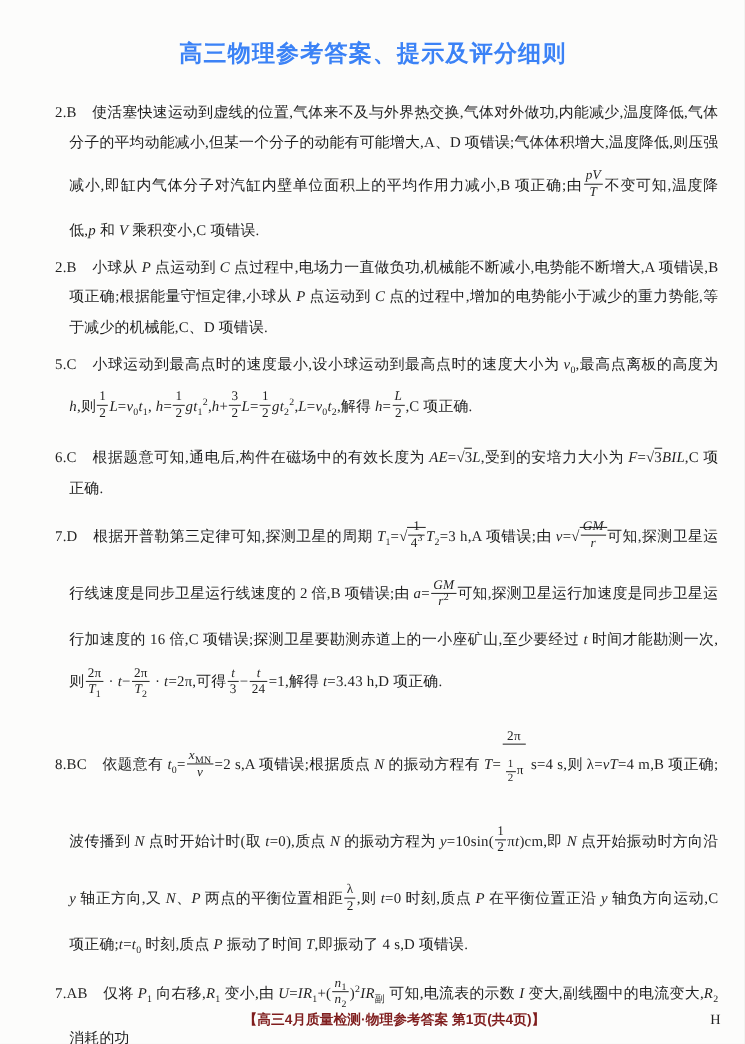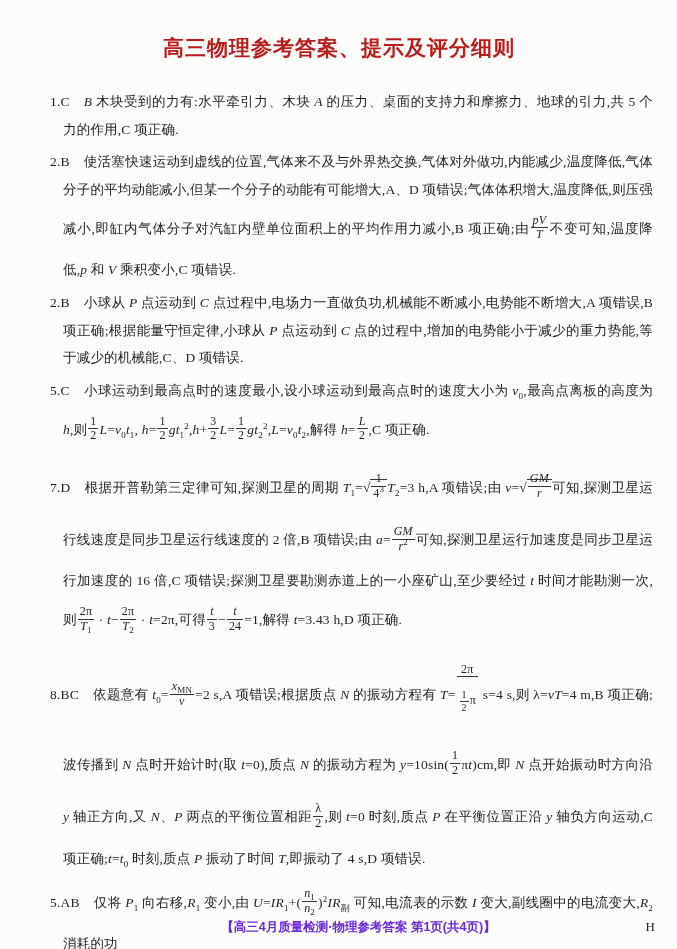--- a/index.html
+++ b/index.html
@@ -13,21 +13,21 @@
     box-sizing:border-box;
     padding:30px 24px 0 25px;
   }
   .doc-title{
     text-align:center;
     font-size:21px;
     font-weight:bold;
     font-family:"Liberation Sans","DejaVu Sans",sans-serif;
     letter-spacing:1px;
     margin:4px 0 26px 0;
-    color:#b91c1c;
+    color:#3b82f6;
   }
   .item{
     font-size:13.5px;
     line-height:2.05;
     margin:0 0 5px 38px;
     text-indent:-13px;
     text-align:justify;
     letter-spacing:0.2px;
   }
   .item .label{
@@ -59,66 +59,66 @@
     position:absolute;
     left:0;right:0;
     bottom:10px;
     height:20px;
   }
   .footer-center{
     text-align:center;
     font-size:12.5px;
     font-weight:bold;
     font-family:"Liberation Sans","DejaVu Sans",sans-serif;
-    color:#6d28d9;
+    color:#7f1d1d;
     margin-left:40px;
   }
   .footer-letter{
     position:absolute;
     right:22px;top:0;
     font-size:13px;
     font-family:"Liberation Serif","DejaVu Serif",serif;
     color:#222;
   }
 </style>
 </head>
 <body>
 
 <div class="page">
 
   <div class="doc-title">高三物理参考答案、提示及评分细则</div>
 
-  <div class="item">
-    <span class="label">1.C</span><span><i>B</i> 木块受到的力有:水平牵引力、木块 <i>A</i> 的压力、桌面的支持力和摩擦力、地球的引力,共 5 个力的作用,C 项正确.</span>
-  </div>
 
   <div class="item">
     <span class="label">2.B</span><span>使活塞快速运动到虚线的位置,气体来不及与外界热交换,气体对外做功,内能减少,温度降低,气体分子的平均动能减小,但某一个分子的动能有可能增大,A、D 项错误;气体体积增大,温度降低,则压强减小,即缸内气体分子对汽缸内壁单位面积上的平均作用力减小,B 项正确;由<span class="fr"><span class="fn"><i>pV</i></span><span class="fd"><i>T</i></span></span>不变可知,温度降低,<i>p</i> 和 <i>V</i> 乘积变小,C 项错误.</span>
   </div>
 
 
   <div class="item">
     <span class="label">2.B</span><span>小球从 <i>P</i> 点运动到 <i>C</i> 点过程中,电场力一直做负功,机械能不断减小,电势能不断增大,A 项错误,B 项正确;根据能量守恒定律,小球从 <i>P</i> 点运动到 <i>C</i> 点的过程中,增加的电势能小于减少的重力势能,等于减少的机械能,C、D 项错误.</span>
   </div>
 
   <div class="item">
     <span class="label">5.C</span><span>小球运动到最高点时的速度最小,设小球运动到最高点时的速度大小为 <i>v</i><sub>0</sub>,最高点离板的高度为 <i>h</i>,则<span class="fr"><span class="fn">1</span><span class="fd">2</span></span><i>L</i>=<i>v</i><sub>0</sub><i>t</i><sub>1</sub>, <i>h</i>=<span class="fr"><span class="fn">1</span><span class="fd">2</span></span><i>gt</i><sub>1</sub><sup>2</sup>,<i>h</i>+<span class="fr"><span class="fn">3</span><span class="fd">2</span></span><i>L</i>=<span class="fr"><span class="fn">1</span><span class="fd">2</span></span><i>gt</i><sub>2</sub><sup>2</sup>,<i>L</i>=<i>v</i><sub>0</sub><i>t</i><sub>2</sub>,解得 <i>h</i>=<span class="fr"><span class="fn"><i>L</i></span><span class="fd">2</span></span>,C 项正确.</span>
   </div>
 
+  <div class="item">
+    <span class="label">6.C</span><span>根据题意可知,通电后,构件在磁场中的有效长度为 <i>AE</i>=<span class="sq">√</span><span class="ov">3</span><i>L</i>,受到的安培力大小为 <i>F</i>=<span class="sq">√</span><span class="ov">3</span><i>BIL</i>,C 项正确.</span>
+  </div>
 
   <div class="item">
     <span class="label">7.D</span><span>根据开普勒第三定律可知,探测卫星的周期 <i>T</i><sub>1</sub>=<span class="sq">√</span><span class="ov"><span class="fr"><span class="fn">1</span><span class="fd">4<sup>3</sup></span></span></span><i>T</i><sub>2</sub>=3 h,A 项错误;由 <i>v</i>=<span class="sq">√</span><span class="ov"><span class="fr"><span class="fn"><i>GM</i></span><span class="fd"><i>r</i></span></span></span>可知,探测卫星运行线速度是同步卫星运行线速度的 2 倍,B 项错误;由 <i>a</i>=<span class="fr"><span class="fn"><i>GM</i></span><span class="fd"><i>r</i><sup>2</sup></span></span>可知,探测卫星运行加速度是同步卫星运行加速度的 16 倍,C 项错误;探测卫星要勘测赤道上的一小座矿山,至少要经过 <i>t</i> 时间才能勘测一次,则<span class="fr"><span class="fn">2π</span><span class="fd"><i>T</i><sub>1</sub></span></span> · <i>t</i>−<span class="fr"><span class="fn">2π</span><span class="fd"><i>T</i><sub>2</sub></span></span> · <i>t</i>=2π,可得<span class="fr"><span class="fn"><i>t</i></span><span class="fd">3</span></span>−<span class="fr"><span class="fn"><i>t</i></span><span class="fd">24</span></span>=1,解得 <i>t</i>=3.43 h,D 项正确.</span>
   </div>
 
   <div class="item">
     <span class="label">8.BC</span><span>依题意有 <i>t</i><sub>0</sub>=<span class="fr"><span class="fn"><i>x</i><sub>MN</sub></span><span class="fd"><i>v</i></span></span>=2 s,A 项错误;根据质点 <i>N</i> 的振动方程有 <i>T</i>=<span class="fr"><span class="fn">2π</span><span class="fd"><span class="fr"><span class="fn">1</span><span class="fd">2</span></span>π</span></span> s=4 s,则 λ=<i>vT</i>=4 m,B 项正确;波传播到 <i>N</i> 点时开始计时(取 <i>t</i>=0),质点 <i>N</i> 的振动方程为 <i>y</i>=10sin(<span class="fr"><span class="fn">1</span><span class="fd">2</span></span>π<i>t</i>)cm,即 <i>N</i> 点开始振动时方向沿 <i>y</i> 轴正方向,又 <i>N</i>、<i>P</i> 两点的平衡位置相距<span class="fr"><span class="fn">λ</span><span class="fd">2</span></span>,则 <i>t</i>=0 时刻,质点 <i>P</i> 在平衡位置正沿 <i>y</i> 轴负方向运动,C 项正确;<i>t</i>=<i>t</i><sub>0</sub> 时刻,质点 <i>P</i> 振动了时间 <i>T</i>,即振动了 4 s,D 项错误.</span>
   </div>
 
   <div class="item">
-    <span class="label">5.AB</span><span>仅将 <i>P</i><sub>1</sub> 向右移,<i>R</i><sub>1</sub> 变小,由 <i>U</i>=<i>IR</i><sub>1</sub>+(<span class="fr"><span class="fn"><i>n</i><sub>1</sub></span><span class="fd"><i>n</i><sub>2</sub></span></span>)<sup>2</sup><i>IR</i><sub>副</sub> 可知,电流表的示数 <i>I</i> 变大,副线圈中的电流变大,<i>R</i><sub>2</sub> 消耗的功</span>
+    <span class="label">7.AB</span><span>仅将 <i>P</i><sub>1</sub> 向右移,<i>R</i><sub>1</sub> 变小,由 <i>U</i>=<i>IR</i><sub>1</sub>+(<span class="fr"><span class="fn"><i>n</i><sub>1</sub></span><span class="fd"><i>n</i><sub>2</sub></span></span>)<sup>2</sup><i>IR</i><sub>副</sub> 可知,电流表的示数 <i>I</i> 变大,副线圈中的电流变大,<i>R</i><sub>2</sub> 消耗的功</span>
   </div>
 
   <div class="footer">
     <div class="footer-center">【高三4月质量检测·物理参考答案  第1页(共4页)】</div>
     <div class="footer-letter">H</div>
   </div>
 
 </div>
 
 </body></html>

